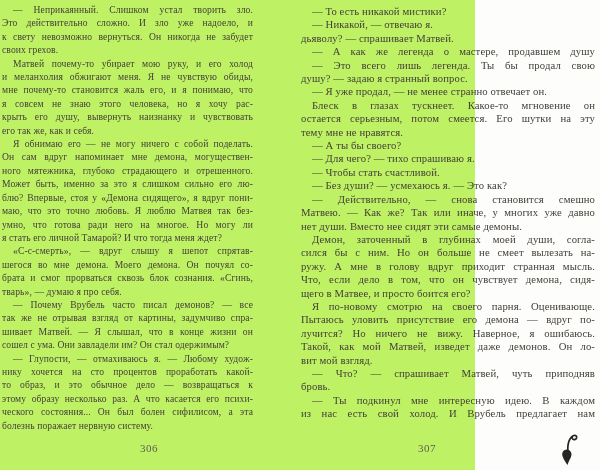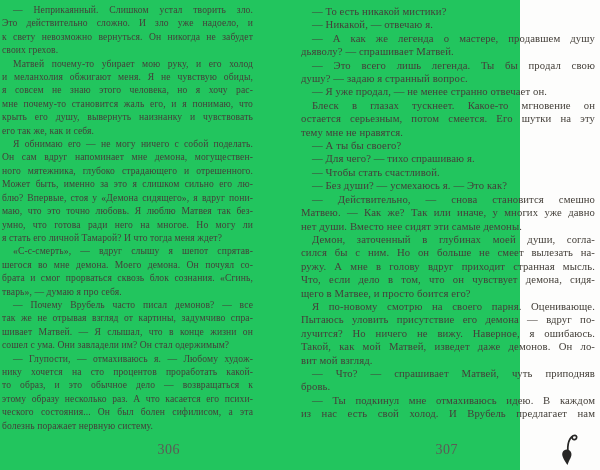--- a/index.html
+++ b/index.html
@@ -6,23 +6,23 @@
     margin: 0;
     padding: 0;
     width: 600px;
     height: 470px;
     background: #fdfdfc;
     overflow: hidden;
     font-family: "Liberation Serif", serif;
   }
   #book-spread {
     position: relative;
-    width: 520px;
+    width: 475px;
     height: 470px;
-    background: #22c55e;
+    background: #bef264;
   }
   .page {
     position: absolute;
     top: 0;
     color: #45403a;
   }
   .page-left {
     left: 2px;
     top: 3px;
     width: 251px;
@@ -45,22 +45,22 @@
     text-align: justify;
     text-align-last: justify;
   }
   .line.i {
     text-indent: 11px;
   }
   .pagenum {
     position: absolute;
     top: 442px;
     width: 40px;
-    text-align: right;
-    font-size: 14px;
+    text-align: left;
+    font-size: 11px;
     color: #5d5a56;
     letter-spacing: 0.5px;
   }
   .pagenum-left { left: 140px; }
   .pagenum-right { left: 418px; }
   .ornament {
     position: absolute;
     left: 556px;
     top: 431px;
     width: 24px;
@@ -74,22 +74,22 @@
 <div id="book-spread">
 
   <div class="page page-left">
     <div>
         <div class="line j i">— Неприкаянный. Слишком устал творить зло.</div>
         <div class="line j">Это действительно сложно. И зло уже надоело, и</div>
         <div class="line j">к свету невозможно вернуться. Он никогда не забудет</div>
         <div class="line">своих грехов.</div>
         <div class="line j i">Матвей почему-то убирает мою руку, и его холод</div>
         <div class="line j">и меланхолия обжигают меня. Я не чувствую обиды,</div>
+        <div class="line j">мне почему-то становится жаль его, и я понимаю, что</div>
         <div class="line j">я совсем не знаю этого человека, но я хочу рас-</div>
-        <div class="line j">мне почему-то становится жаль его, и я понимаю, что</div>
         <div class="line j">крыть его душу, вывернуть наизнанку и чувствовать</div>
         <div class="line">его так же, как и себя.</div>
         <div class="line j i">Я обнимаю его — не могу ничего с собой поделать.</div>
         <div class="line j">Он сам вдруг напоминает мне демона, могуществен-</div>
         <div class="line j">ного мятежника, глубоко страдающего и отрешенного.</div>
         <div class="line j">Может быть, именно за это я слишком сильно его лю-</div>
         <div class="line j">блю? Впервые, стоя у «Демона сидящего», я вдруг пони-</div>
         <div class="line j">маю, что это точно любовь. Я люблю Матвея так без-</div>
         <div class="line j">умно, что готова ради него на многое. Но могу ли</div>
         <div class="line">я стать его личной Тамарой? И что тогда меня ждет?</div>
@@ -107,22 +107,22 @@
         <div class="line j">этому образу несколько раз. А что касается его психи-</div>
         <div class="line j">ческого состояния... Он был болен сифилисом, а эта</div>
         <div class="line">болезнь поражает нервную систему.</div>
       </div>
   </div>
 
   <div class="page page-right">
     <div>
         <div class="line i">— То есть никакой мистики?</div>
         <div class="line i">— Никакой, — отвечаю я.</div>
+        <div class="line">дьяволу? — спрашивает Матвей.</div>
         <div class="line j i">— А как же легенда о мастере, продавшем душу</div>
-        <div class="line">дьяволу? — спрашивает Матвей.</div>
         <div class="line j i">— Это всего лишь легенда. Ты бы продал свою</div>
         <div class="line">душу? — задаю я странный вопрос.</div>
         <div class="line i">— Я уже продал, — не менее странно отвечает он.</div>
         <div class="line j i">Блеск в глазах тускнеет. Какое-то мгновение он</div>
         <div class="line j">остается серьезным, потом смеется. Его шутки на эту</div>
         <div class="line">тему мне не нравятся.</div>
         <div class="line i">— А ты бы своего?</div>
         <div class="line i">— Для чего? — тихо спрашиваю я.</div>
         <div class="line i">— Чтобы стать счастливой.</div>
         <div class="line i">— Без души? — усмехаюсь я. — Это как?</div>
@@ -134,21 +134,21 @@
         <div class="line j">ружу. А мне в голову вдруг приходит странная мысль.</div>
         <div class="line j">Что, если дело в том, что он чувствует демона, сидя-</div>
         <div class="line">щего в Матвее, и просто боится его?</div>
         <div class="line j i">Я по-новому смотрю на своего парня. Оценивающе.</div>
         <div class="line j">Пытаюсь уловить присутствие его демона — вдруг по-</div>
         <div class="line j">лучится? Но ничего не вижу. Наверное, я ошибаюсь.</div>
         <div class="line j">Такой, как мой Матвей, изведет даже демонов. Он ло-</div>
         <div class="line">вит мой взгляд.</div>
         <div class="line j i">— Что? — спрашивает Матвей, чуть приподняв</div>
         <div class="line">бровь.</div>
-        <div class="line j i">— Ты подкинул мне отмахиваюсь идею. В каждом</div>
+        <div class="line j i">— Ты подкинул мне интересную идею. В каждом</div>
         <div class="line j">из нас есть свой холод. И Врубель предлагает нам</div>
       </div>
   </div>
 
   <div class="pagenum pagenum-left">306</div>
 
   <div class="pagenum pagenum-right">307</div>
 
   <div class="ornament">
     <svg width="24" height="35" viewBox="0 0 24 35" xmlns="http://www.w3.org/2000/svg">

